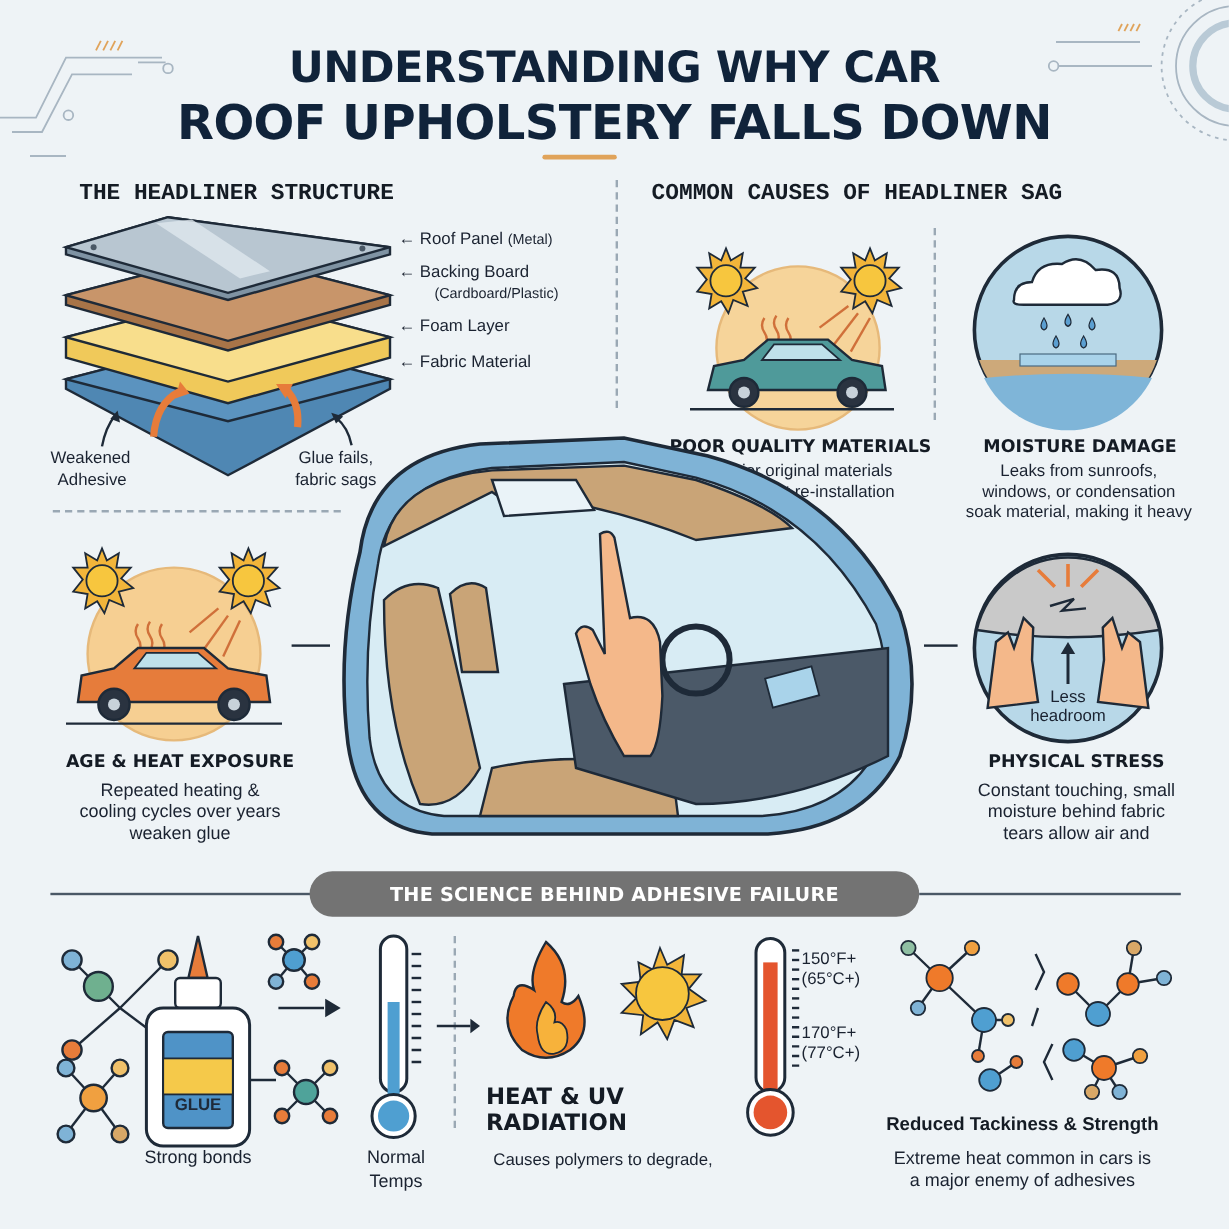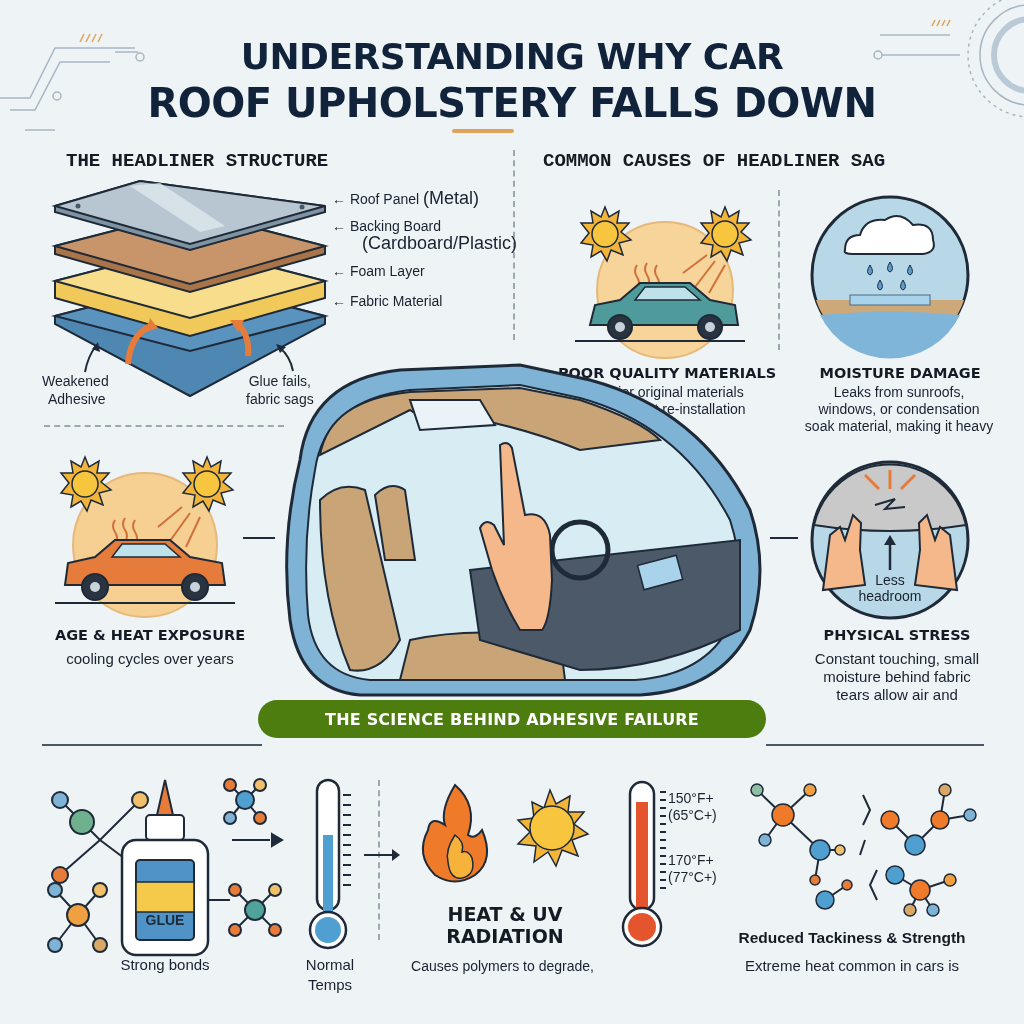--- a/index.html
+++ b/index.html
@@ -16,33 +16,33 @@
     font-family: "DejaVu Sans", sans-serif; font-weight: bold;
     color: #10233a; letter-spacing: -0.5px;
   }
   .title .l1 { font-size: 36px; display: block; line-height: 44px; }
   .title .l2 { font-size: 40px; display: block; line-height: 48px; }
   .title-underline { left: 452px; top: 129px; width: 62px; height: 4px; background: #e0a35a; border-radius: 2px; }
   .section-heading {
     font-family: Liberation Mono, monospace; font-weight: bold; font-size: 19px; color: #141b24;
   }
   .layer-label { font-size: 14px; color: #1a2230; line-height: 17px; }
-  .layer-label .small { font-size: 18px; }
+  .layer-label .small { font-size: 12px; }
   .callout { font-size: 14px; color: #1a2230; line-height: 18px; }
   .cause-title { font-family: "DejaVu Sans", sans-serif; font-weight: bold; font-size: 14.5px; color: #141b24; text-align: center; white-space: nowrap; }
   .cause-desc { font-size: 14px; color: #1a2230; text-align: center; line-height: 17px; }
   .vdash { border-left: 2px dashed #9aa8b4; }
   .hdash { border-top: 2px dashed #9aa8b4; }
   .science-banner {
-    left: 258px; top: 700px; width: 508px; height: 38px; border-radius: 19px;
-    background: #4d7c0f; color: #fff; display: flex; align-items: center; justify-content: center;
+    left: 258px; top: 726px; width: 508px; height: 38px; border-radius: 19px;
+    background: #737373; color: #fff; display: flex; align-items: center; justify-content: center;
     font-family: "DejaVu Sans", sans-serif; font-weight: bold; font-size: 16px; letter-spacing: 0.2px;
   }
   .sci-label { font-size: 15px; color: #1a2230; text-align: center; line-height: 20px; }
-  .sci-title { font-family: "DejaVu Sans", sans-serif; font-weight: bold; font-size: 19px; color: #141b24; text-align: center; line-height: 22px; }
+  .sci-title { font-family: "DejaVu Sans", sans-serif; font-weight: bold; font-size: 19px; color: #141b24; text-align: left; line-height: 22px; }
   .sci-desc { font-size: 14px; color: #1a2230; text-align: center; line-height: 18px; }
   .temp-lbl { font-size: 14px; color: #1a2230; line-height: 17px; }
   svg { overflow: visible; }
 </style>
 </head>
 <body>
 
 <svg class="abs" style="left:0;top:30px" width="220" height="90">
   <g stroke="#a8b6c2" stroke-width="1.5" fill="none">
     <polyline points="0,68 30,68 55,18 135,18"></polyline>
@@ -225,21 +225,23 @@
     <path d="M72,99 L115,99 L130,112 L62,112 Z" fill="#bfe1ea" stroke="#1e2a38" stroke-width="1.5"></path>
     <circle cx="45" cy="142" r="13" fill="#2a3340" stroke="#1e2a38" stroke-width="2"></circle>
       <circle cx="45" cy="142" r="5" fill="#c8d2da"></circle>
     <circle cx="145" cy="142" r="13" fill="#2a3340" stroke="#1e2a38" stroke-width="2"></circle>
       <circle cx="145" cy="142" r="5" fill="#c8d2da"></circle>
     <line x1="5" y1="158" x2="185" y2="158" stroke="#1e2a38" stroke-width="2"></line>
   </g>
 </svg>
 <div class="abs cause-title" style="left:30px;top:627px;width:240px">AGE &amp; HEAT EXPOSURE</div>
 <div class="abs cause-desc" style="left:30px;top:650px;width:240px;font-size:15px;line-height:18px">
+  <div>Repeated heating &amp;</div>
   <div>cooling cycles over years</div>
+  <div>weaken glue</div>
 </div>
 
 <svg class="abs" style="left:805px;top:455px" width="170" height="170">
   <circle cx="85" cy="85" r="78" fill="#b8d8e8" stroke="#1e2a38" stroke-width="3"></circle>
   <path d="M9,70 A78,78 0 0 1 161,70 Q85,82 9,70 Z" fill="#c9c9c9" stroke="#1e2a38" stroke-width="2"></path>
   <g stroke="#e77c3a" stroke-width="3" fill="#e77c3a">
     <line x1="60" y1="20" x2="74" y2="34"></line>
       <line x1="85" y1="15" x2="85" y2="34"></line>
       <line x1="110" y1="20" x2="96" y2="34"></line>
   </g>
@@ -467,13 +469,14 @@
       <circle cx="205" cy="110" r="6" fill="#f0a040"></circle>
       <circle cx="165" cy="140" r="6" fill="#d9a867"></circle>
       <circle cx="188" cy="140" r="6" fill="#7fb3d6"></circle>
     <circle cx="80" cy="130" r="9" fill="#4f9fd1"></circle>
       <circle cx="102" cy="115" r="5" fill="#e77c3a"></circle>
   </g>
 </svg>
 <div class="abs" style="left:712px;top:929px;width:280px;text-align:center;font-weight:bold;font-size:15.5px;color:#141b24">Reduced Tackiness &amp; Strength</div>
 <div class="abs sci-desc" style="left:712px;top:957px;width:280px;font-size:15px">
   <div>Extreme heat common in cars is</div>
+  <div>a major enemy of adhesives</div>
 </div>
 
 </body></html>

